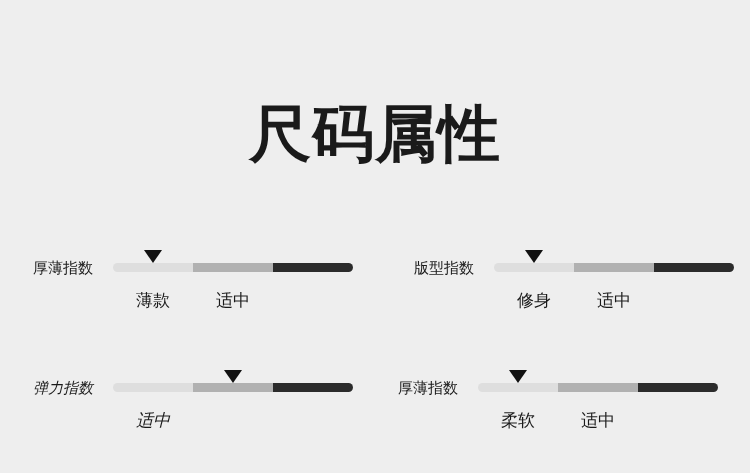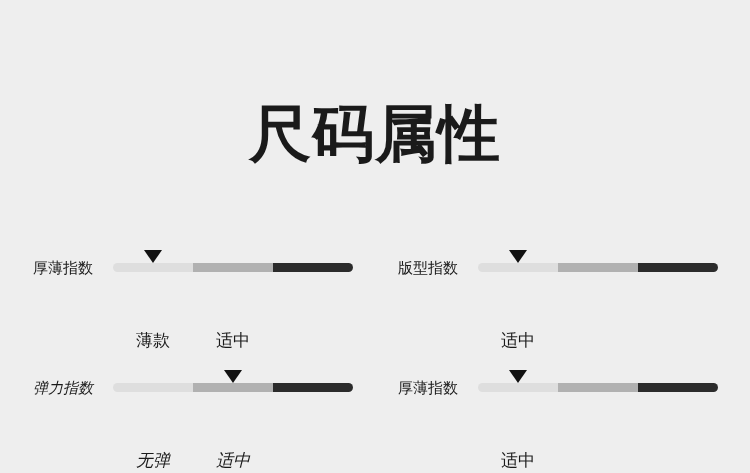--- a/index.html
+++ b/index.html
@@ -73,25 +73,24 @@
     width: 240px;
     display: flex;
   }
   .options span {
     width: 80px;
     text-align: center;
     font-size: 17px;
     line-height: 20px;
     color: var(--text, #1a1a1a);
     white-space: nowrap;
-    margin-top: 40px;
   }
   
   .row-0 { left: 33px;  top: 250px; }
-  .row-1 { left: 398px; top: 250px; }
+  .row-1 { left: 414px; top: 250px; }
   .row-2 { left: 33px;  top: 370px; font-style: italic; }
   .row-3 { left: 398px; top: 370px; }
 </style>
 </head>
 <body>
 
 <div class="stage">
 
   <h1 class="title">尺码属性</h1>
 
@@ -111,44 +110,45 @@
 
   <section class="row row-1">
     <span class="row-label">版型指数</span>
     <div class="marker" style="left: 111px;"></div>
     <div class="bar">
       <div class="seg seg-a"></div>
       <div class="seg seg-b"></div>
       <div class="seg seg-c"></div>
     </div>
     <div class="options">
+      <span>修身</span>
       <span>适中</span>
     </div>
   </section>
 
   <section class="row row-2">
     <span class="row-label">弹力指数</span>
     <div class="marker" style="left: 191px;"></div>
     <div class="bar">
       <div class="seg seg-a"></div>
       <div class="seg seg-b"></div>
       <div class="seg seg-c"></div>
     </div>
     <div class="options">
-      <span>无弹</span>
       <span>适中</span>
     </div>
   </section>
 
   <section class="row row-3">
     <span class="row-label">厚薄指数</span>
     <div class="marker" style="left: 111px;"></div>
     <div class="bar">
       <div class="seg seg-a"></div>
       <div class="seg seg-b"></div>
       <div class="seg seg-c"></div>
     </div>
     <div class="options">
+      <span>柔软</span>
       <span>适中</span>
     </div>
   </section>
 
 </div>
 
 </body></html>

